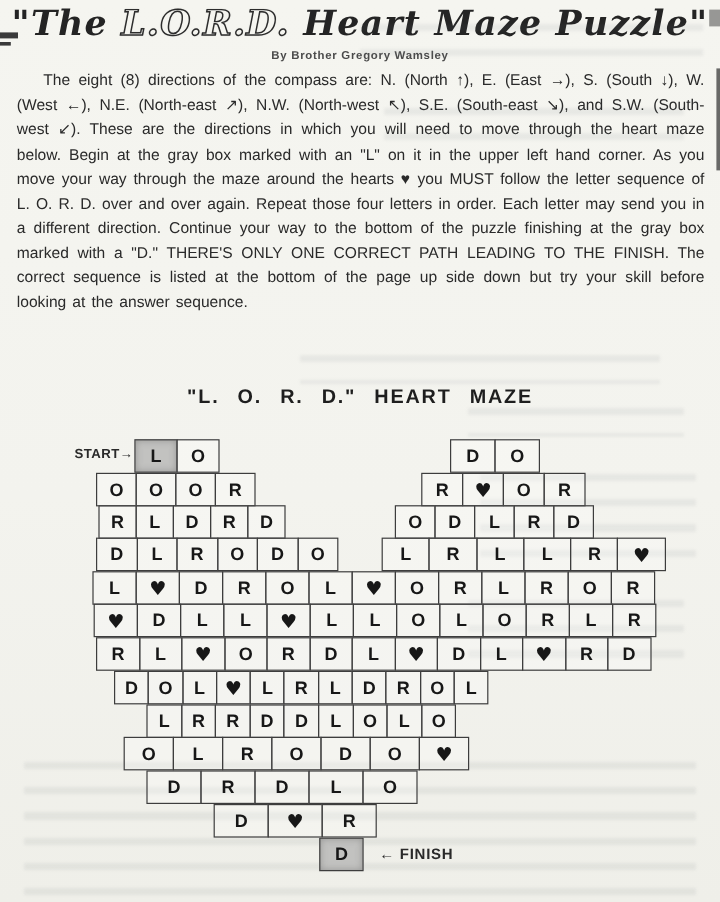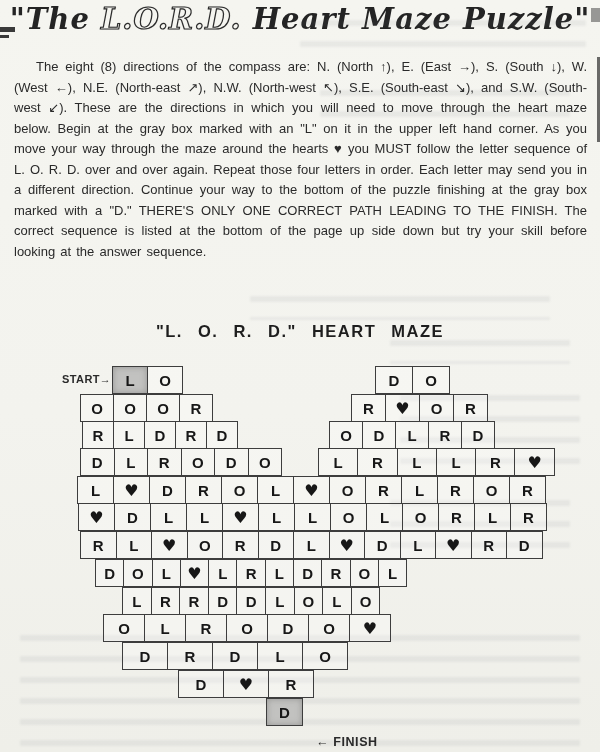--- a/index.html
+++ b/index.html
@@ -53,37 +53,38 @@
   }
   .mcell:first-child{margin-left:0;}
   .mcell.shaded{background:#c2c2c0;box-shadow:inset 0 0 6px rgba(120,120,118,.6);}
   .mcell.heart{font-size:16px;font-family:"DejaVu Sans",sans-serif;}
   .start-label{
     position:absolute;left:62px;top:373px;
     font-size:11px;font-weight:bold;letter-spacing:.4px;color:#2a2a2a;
   }
   .finish-label{
     position:absolute;left:316px;top:705px;
-    font-size:12.5px;font-weight:bold;letter-spacing:.6px;color:#2a2a2a;margin-top:30px;
+    font-size:12.5px;font-weight:bold;letter-spacing:.6px;color:#2a2a2a;
   }
   
   .bleed{
     position:absolute;pointer-events:none;
     background:repeating-linear-gradient(180deg,
       rgba(100,108,118,0.16) 0 6px, rgba(100,108,118,0) 6px 21px);
     filter:blur(1.2px);opacity:.55;
   }
   .artifact{position:absolute;pointer-events:none;background:#3a3a3a;}
 </style>
 </head>
 <body>
 
 <div class="page">
 
   <div class="title"><span>"The </span><span class="hollow">L.O.R.D.</span><span> Heart Maze Puzzle"</span></div>
+  <div class="byline">By Brother Gregory Wamsley</div>
 
   <div class="intro">
     <p>The eight (8) directions of the compass are: N. (North ↑), E. (East →), S. (South ↓), W. (West ←),  N.E. (North-east ↗),  N.W.  (North-west ↖),  S.E.  (South-east ↘),  and S.W. (South-west ↙).   These are the directions in which you will need to move through the heart maze below.   Begin at the gray box marked with an "L" on it in the upper left hand corner.  As you move your way through the maze around the hearts ♥ you MUST follow the letter sequence of L. O. R. D.  over and over again.  Repeat those four letters in order. Each letter may send you in a different direction. Continue your way to the bottom of the puzzle finishing at the gray box marked with a "D."  THERE'S ONLY ONE CORRECT PATH LEADING TO THE FINISH.   The correct sequence is listed at the bottom of the page up side down but try your skill before looking at the answer sequence.</p>
   </div>
 
   <div class="maze-heading">"L. O. R. D."  HEART  MAZE</div>
 
   <div class="bleed" style="left:300px;top:20px;width:286px;height:28px;"></div>
   <div class="bleed" style="left:320px;top:90px;width:250px;height:38px;"></div>
   <div class="bleed" style="left:250px;top:296px;width:300px;height:24px;"></div>

